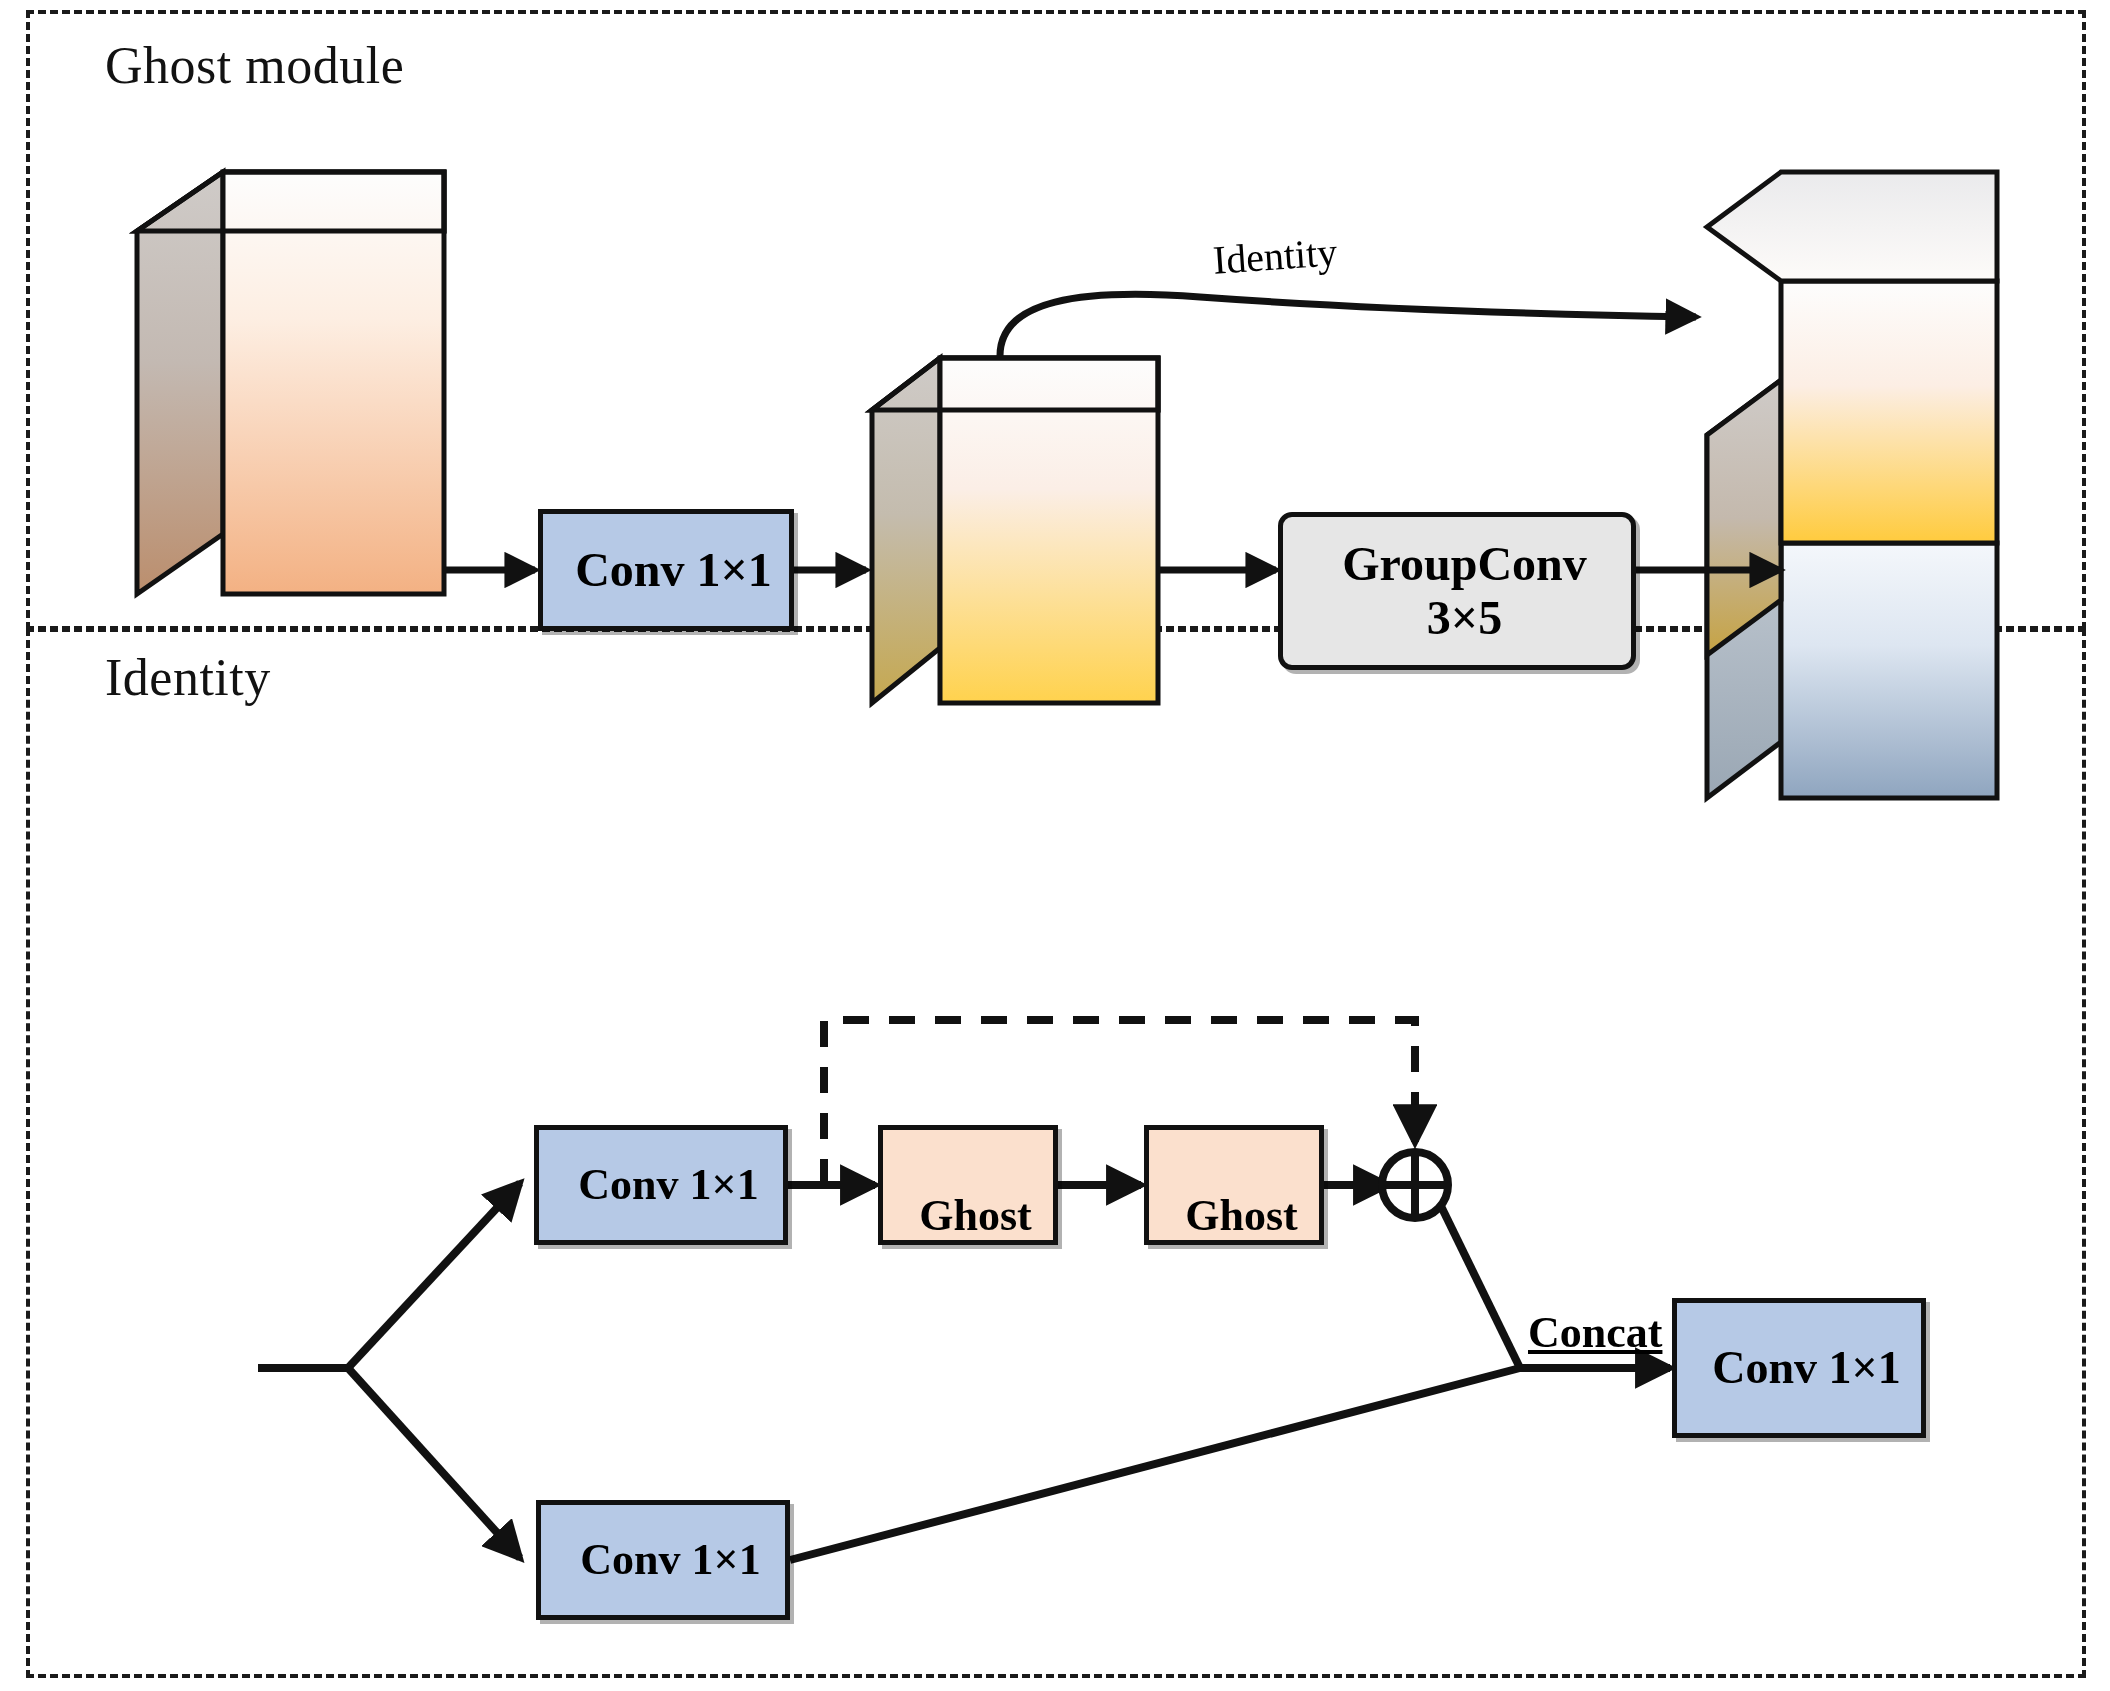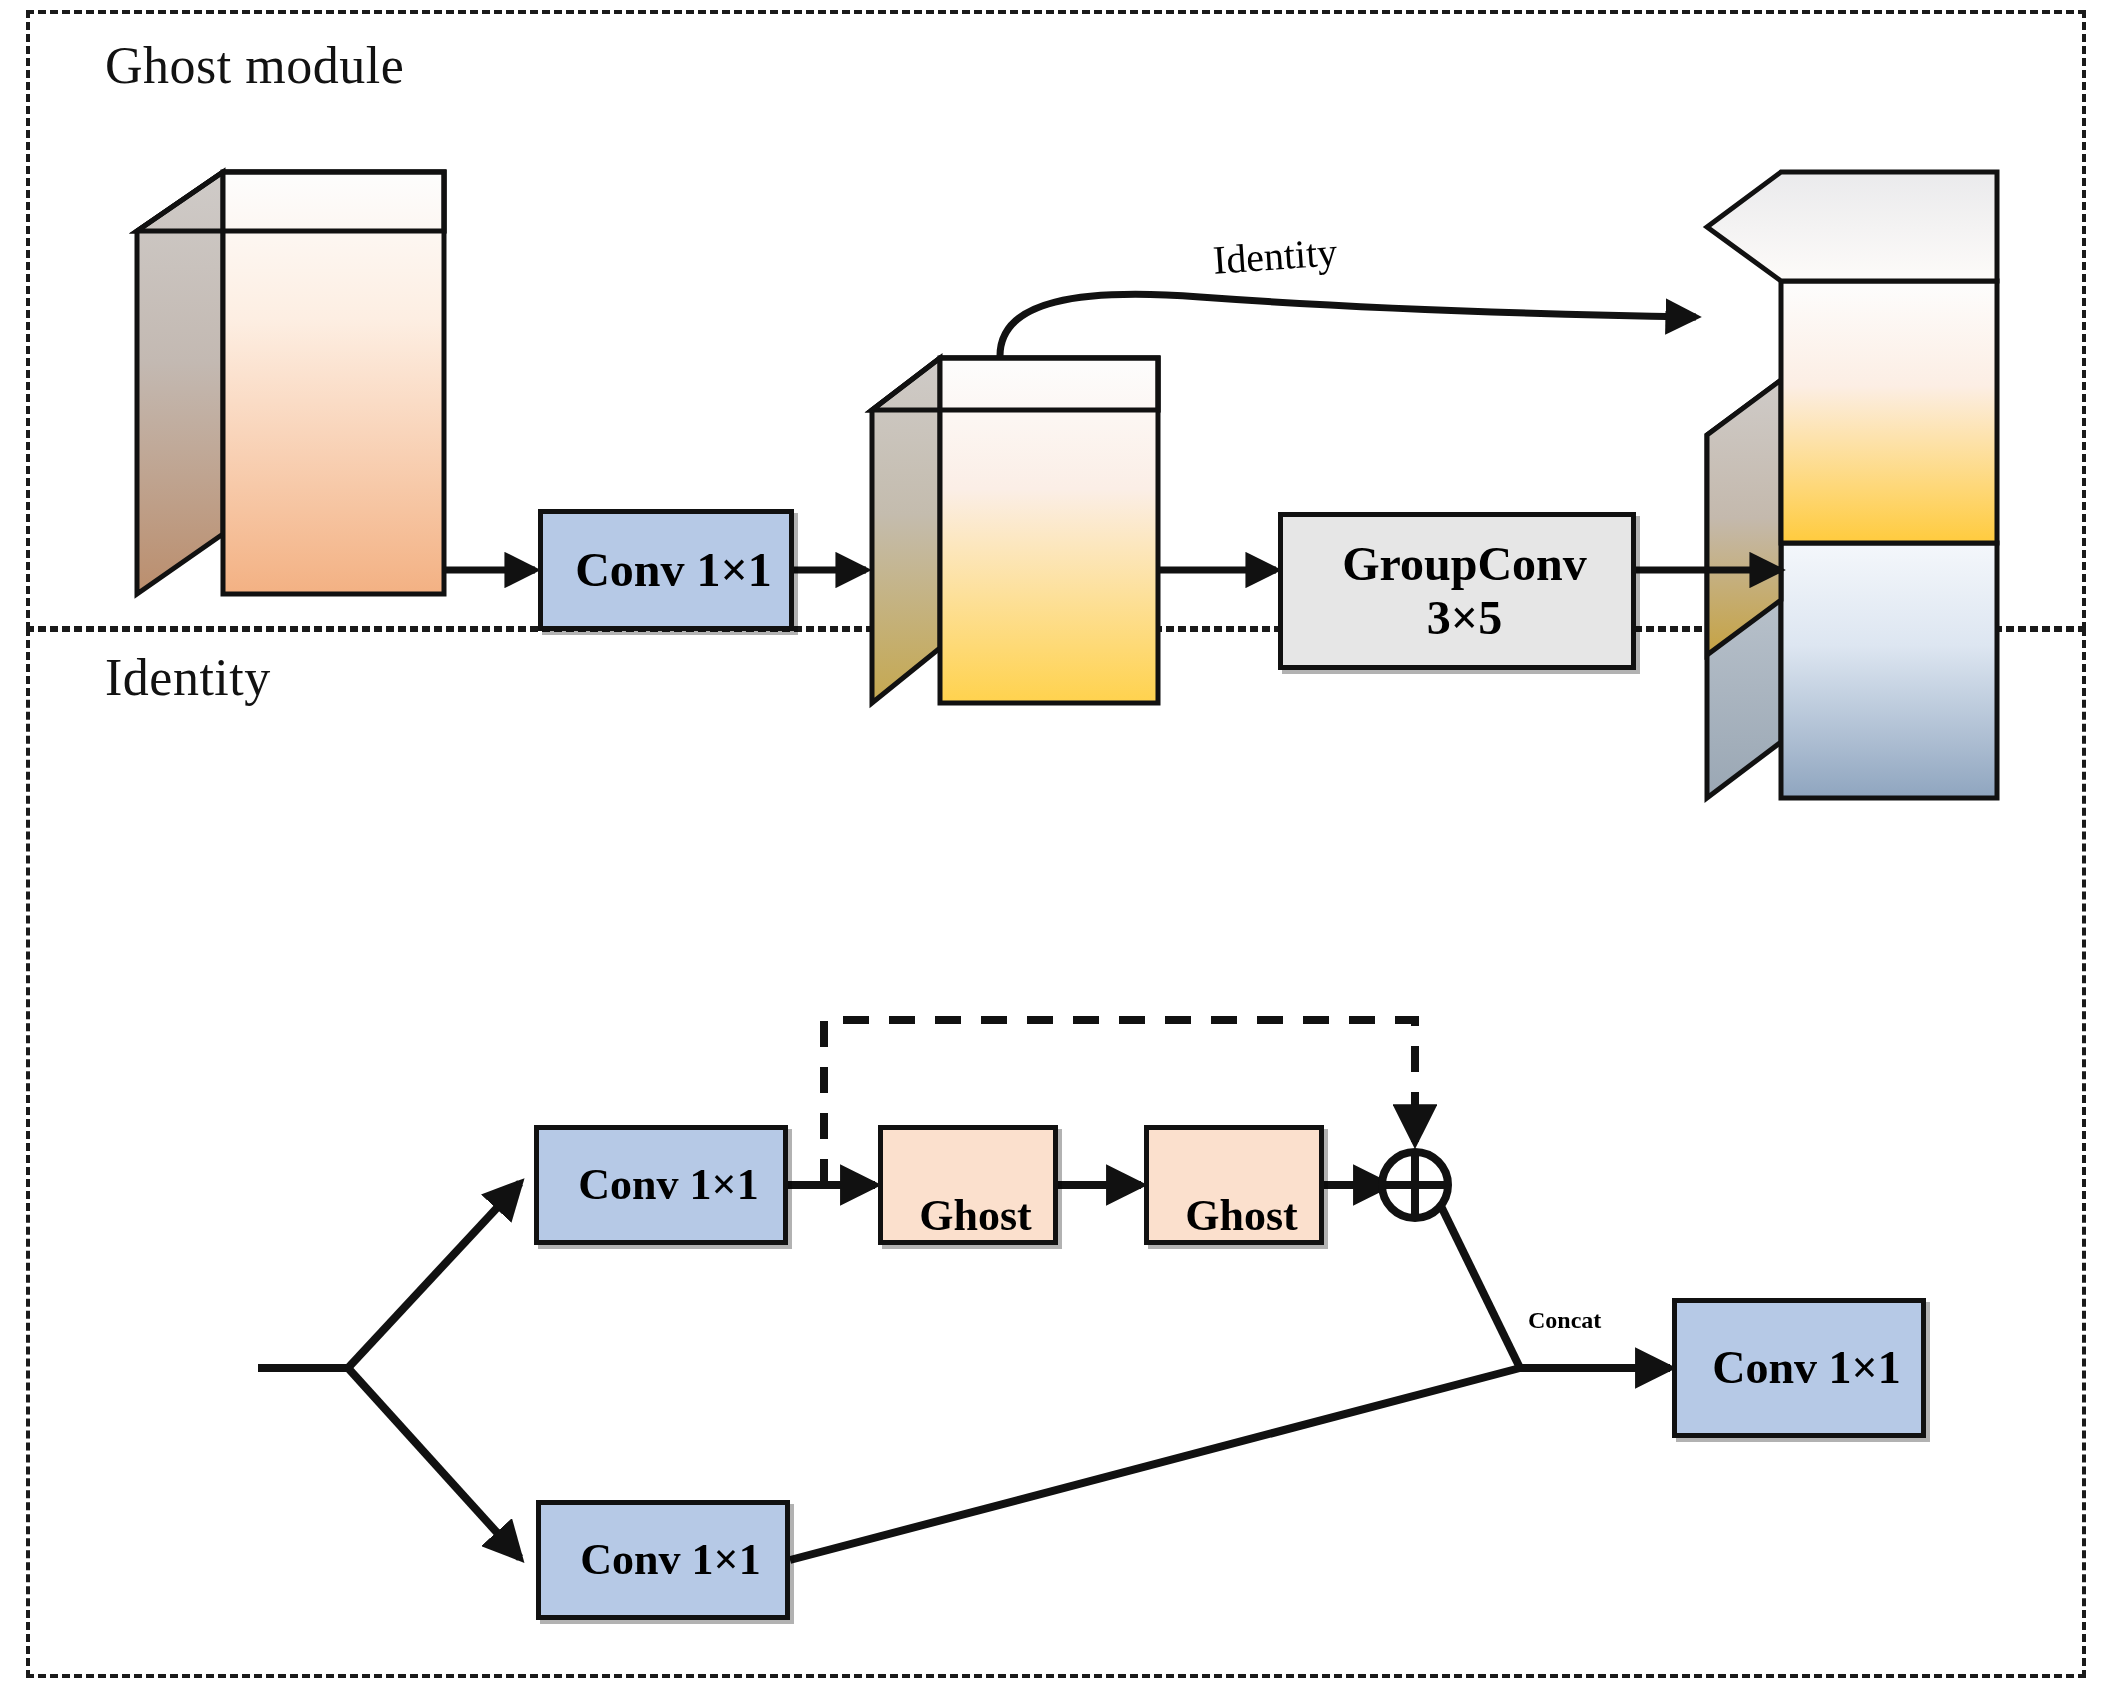--- a/index.html
+++ b/index.html
@@ -68,21 +68,21 @@
     pointer-events: none;
   }
 
   .lbl-float {
     position: absolute;
     white-space: nowrap;
     color: #000;
     font-family: "Liberation Serif", "DejaVu Serif", serif;
   }
   #lbl-identity { font-size: 40px; font-weight: normal; }
-  #lbl-concat   { font-size: 24px; font-weight: bold; }
+  #lbl-concat   { font-size: 44px; font-weight: bold; text-decoration: underline; }
 </style>
 </head>
 <body>
 
 <div id="root">
 
   <div class="frame" id="frame-ghost-module"></div>
   <div class="section-title" id="title-ghost-module">Ghost module</div>
 
   <div class="frame" id="frame-ghostcsp"></div>
@@ -221,21 +221,21 @@
       <circle cx="1415" cy="1185" r="33" fill="#ffffff" stroke="#111" stroke-width="8"></circle>
       <line x1="1382" y1="1185" x2="1448" y2="1185" stroke="#111" stroke-width="8"></line>
       <line x1="1415" y1="1152" x2="1415" y2="1218" stroke="#111" stroke-width="8"></line>
     </g>
   </svg>
 
   <div class="node-box box-blue" style="left:538px; top:509px; width:256px; height:122px; font-size:48px;">
     <span>Conv 1×1</span>
   </div>
 
-  <div class="node-box box-gray" style="left:1278px; top:512px; width:358px; height:158px; font-size:48px; flex-direction:column;">
+  <div class="node-box box-gray" style="left:1278px; top:512px; width:358px; height:158px; font-size:48px; flex-direction:column;border-radius:14px;">
     <span>GroupConv</span>
     <span>3×5</span>
   </div>
 
   <div class="lbl-float" id="lbl-identity" style="left:1275px; top:256px; transform:translate(-50%,-50%) rotate(-4deg);">Identity</div>
 
   <div class="node-box box-blue" style="left:534px; top:1125px; width:254px; height:120px; font-size:44px;">
     <span>Conv 1×1</span>
   </div>
 

